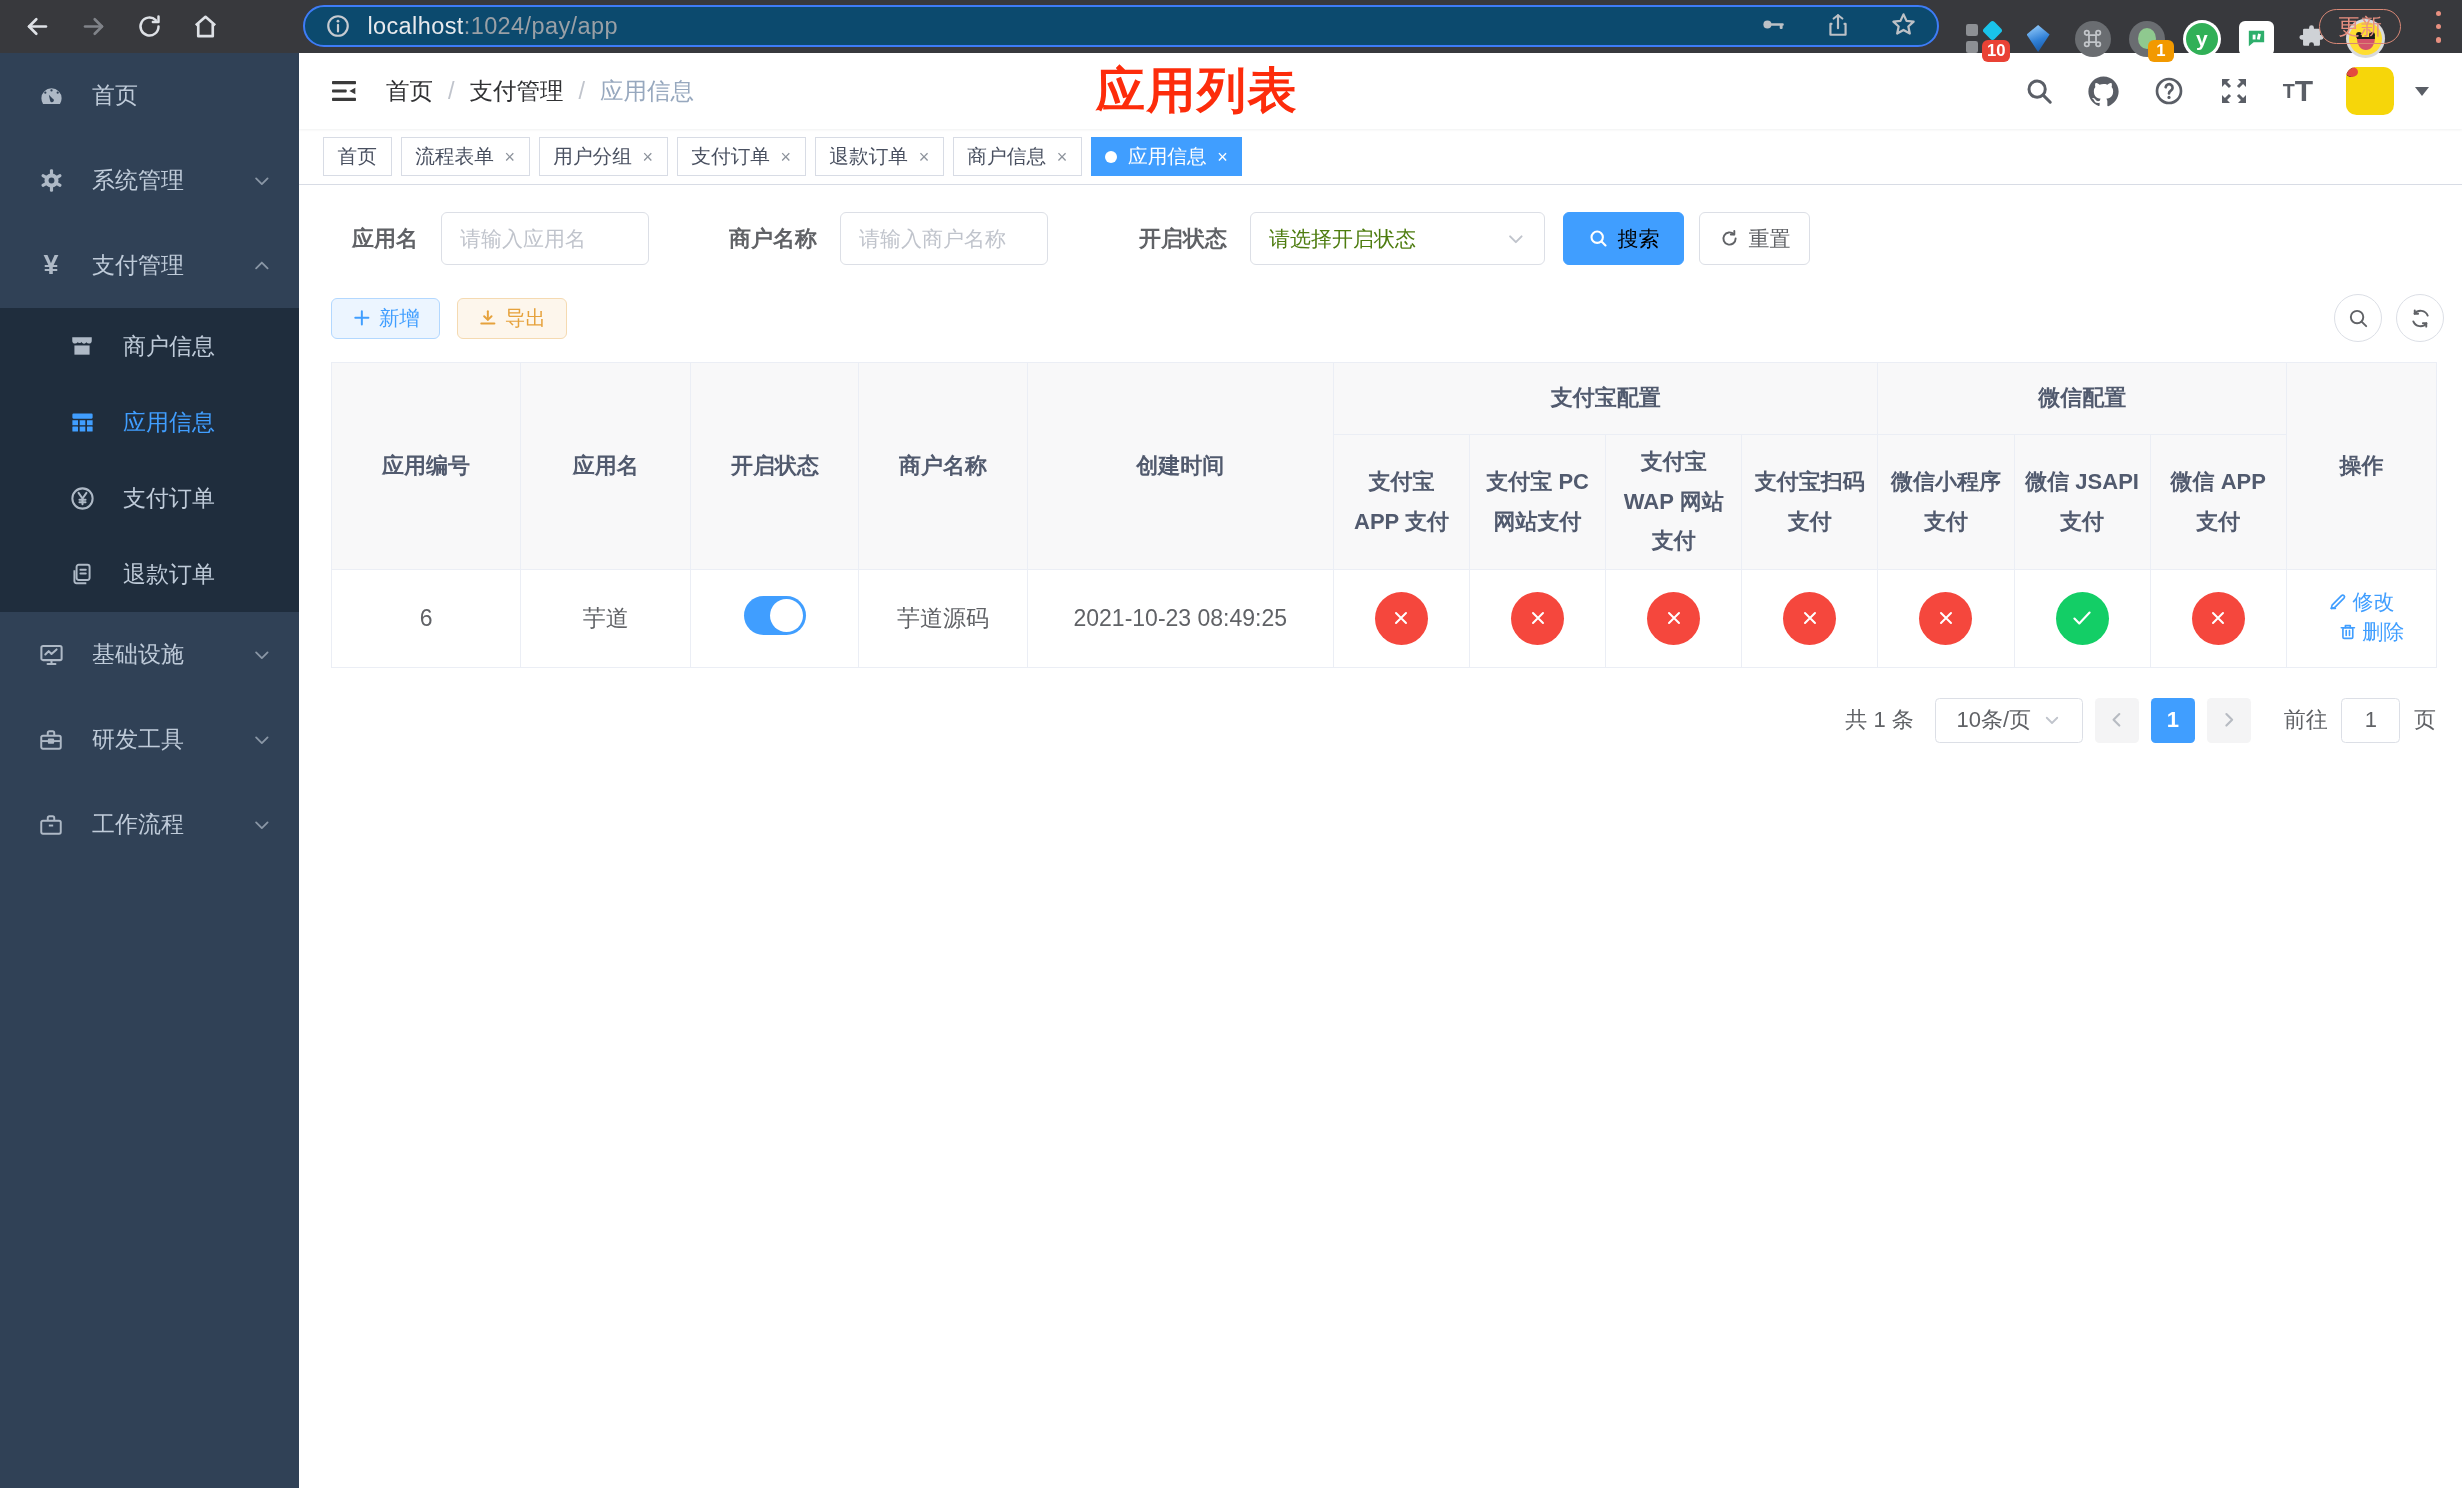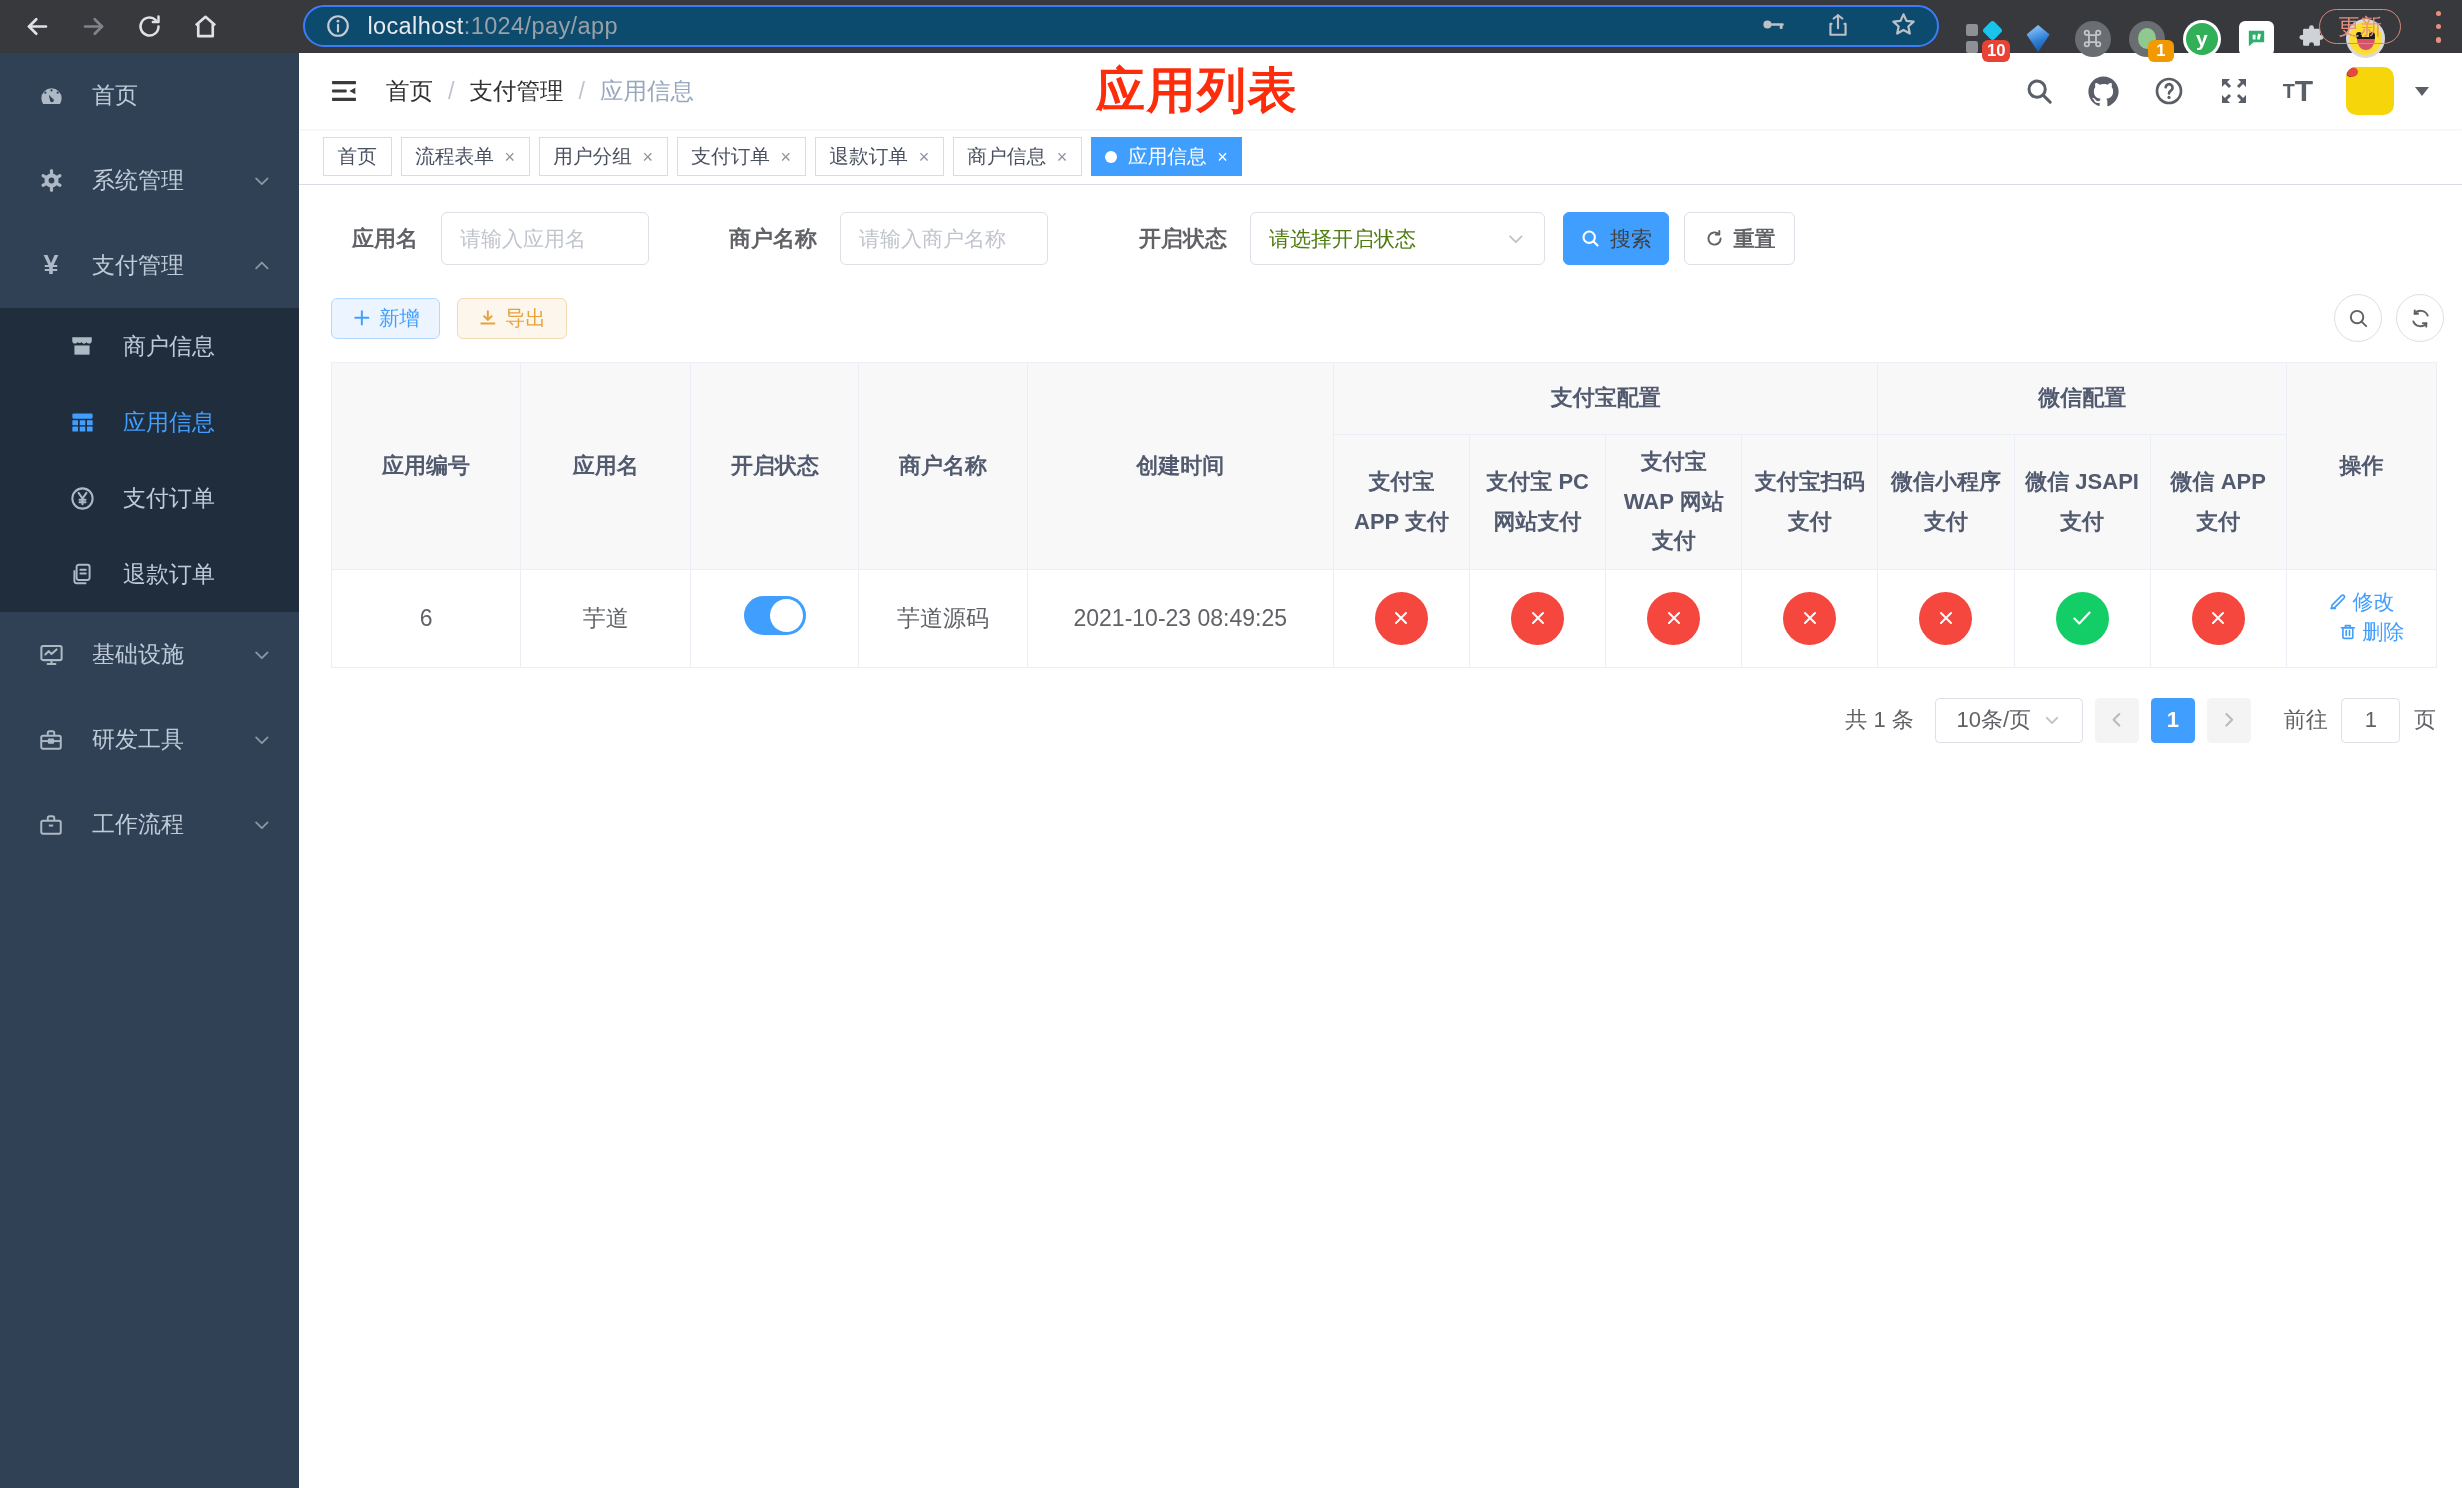--- a/index.html
+++ b/index.html
@@ -79,22 +79,22 @@
   .content { padding:0; }
   .filter-row { display:flex; align-items:center; margin:27px 0 0 53px; }
   .f-label { font-size:22px; font-weight:700; color:#606266; margin-right:23px; white-space:nowrap; }
   .g2 { margin-left:80px; } .g3 { margin-left:91px; }
   .f-input { width:208px; height:53px; border:0.8px solid #dcdfe6; border-radius:6px; padding:0 18px; font-size:21px; color:#606266; background:#fff; font-family:"Liberation Sans",sans-serif; }
   .f-input::placeholder { color:#c0c4cc; }
   .f-select { width:295px; height:53px; border:0.8px solid #dcdfe6; border-radius:6px; padding:0 18px; display:flex; align-items:center; background:#fff; cursor:pointer; }
   .f-select .ph { font-size:21px; color:#4d7c0f; }
   .f-select .chev { margin-left:auto; color:#c0c4cc; display:flex; }
   .btn { height:53px; border-radius:6px; font-size:21px; display:inline-flex; align-items:center; justify-content:center; gap:9px; cursor:pointer; border:0.8px solid transparent; font-family:"Liberation Sans",sans-serif; }
-  .btn-primary { background:#409eff; border-color:#409eff; color:#404040; width:106px; margin-left:18px; }
-  .btn-reset { background:#fff; border-color:#dcdfe6; color:#606266; width:111px; margin-left:15px;font-weight:bold; }
+  .btn-primary { background:#409eff; border-color:#409eff; color:#000000; width:121px; margin-left:18px; }
+  .btn-reset { background:#fff; border-color:#dcdfe6; color:#606266; width:111px; margin-left:15px; }
 
   .toolbar-row { display:flex; align-items:center; margin:29px 18px 0 32px; }
   .btn-sm { height:41px; border-radius:6px; font-size:20.4px; padding:0 19.7px; display:inline-flex; align-items:center; gap:7.6px; cursor:pointer; }
   .btn-add { background:#ecf5ff; border:0.8px solid #b3d8ff; color:#409eff; }
   .btn-export { background:#fdf6ec; border:0.8px solid #f5dab1; color:#e6a23c; margin-left:16.7px; }
   .tb-circles { margin-left:auto; display:flex; gap:13.6px; }
   .circle-btn { width:48px; height:48px; border-radius:50%; border:0.8px solid #dcdfe6; background:#fff; color:#606266; display:flex; align-items:center; justify-content:center; cursor:pointer; }
 
   table.grid { border-collapse:collapse; margin:19.7px 0 0 32px; width:2106px; table-layout:fixed; }
   table.grid th, table.grid td { border:0.8px solid #ebeef5; text-align:center; vertical-align:middle; }

